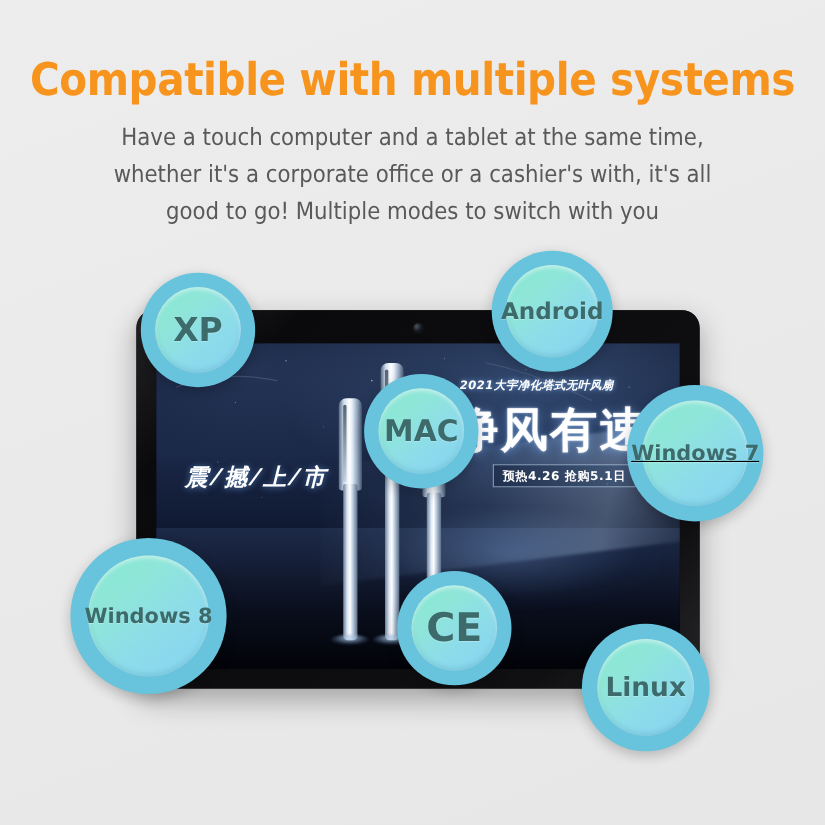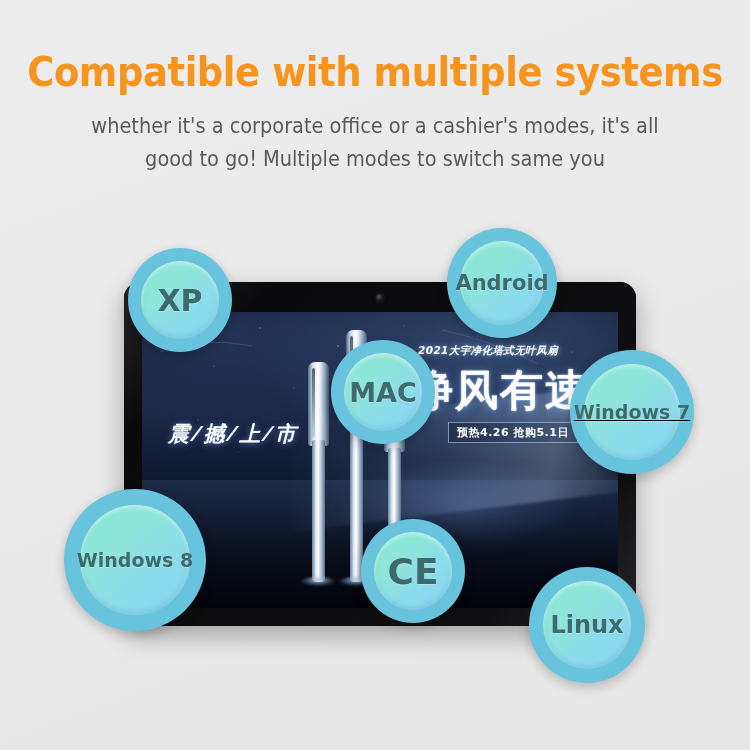--- a/index.html
+++ b/index.html
@@ -170,22 +170,23 @@
   }
 </style>
 </head>
 <body>
 
 <div id="page">
 
   <div class="header">
     <h1 class="title">Compatible with multiple systems</h1>
     <div class="subtitle">
-      <span class="ln">whether it's a corporate office or a cashier's modes, it's all</span>
-      <span class="ln">good to go! Multiple modes to switch same you</span>
+      <span class="ln">Have a touch computer and a tablet at the same time,</span>
+      <span class="ln">whether it's a corporate office or a cashier's with, it's all</span>
+      <span class="ln">good to go! Multiple modes to switch with you</span>
     </div>
   </div>
 
   <div class="tablet">
     <div class="tablet-inner-edge"></div>
     <div class="camera"></div>
 
     <div class="screen">
       <div class="sky"></div>
       <svg class="stars" viewBox="0 0 476 170" preserveAspectRatio="none">

